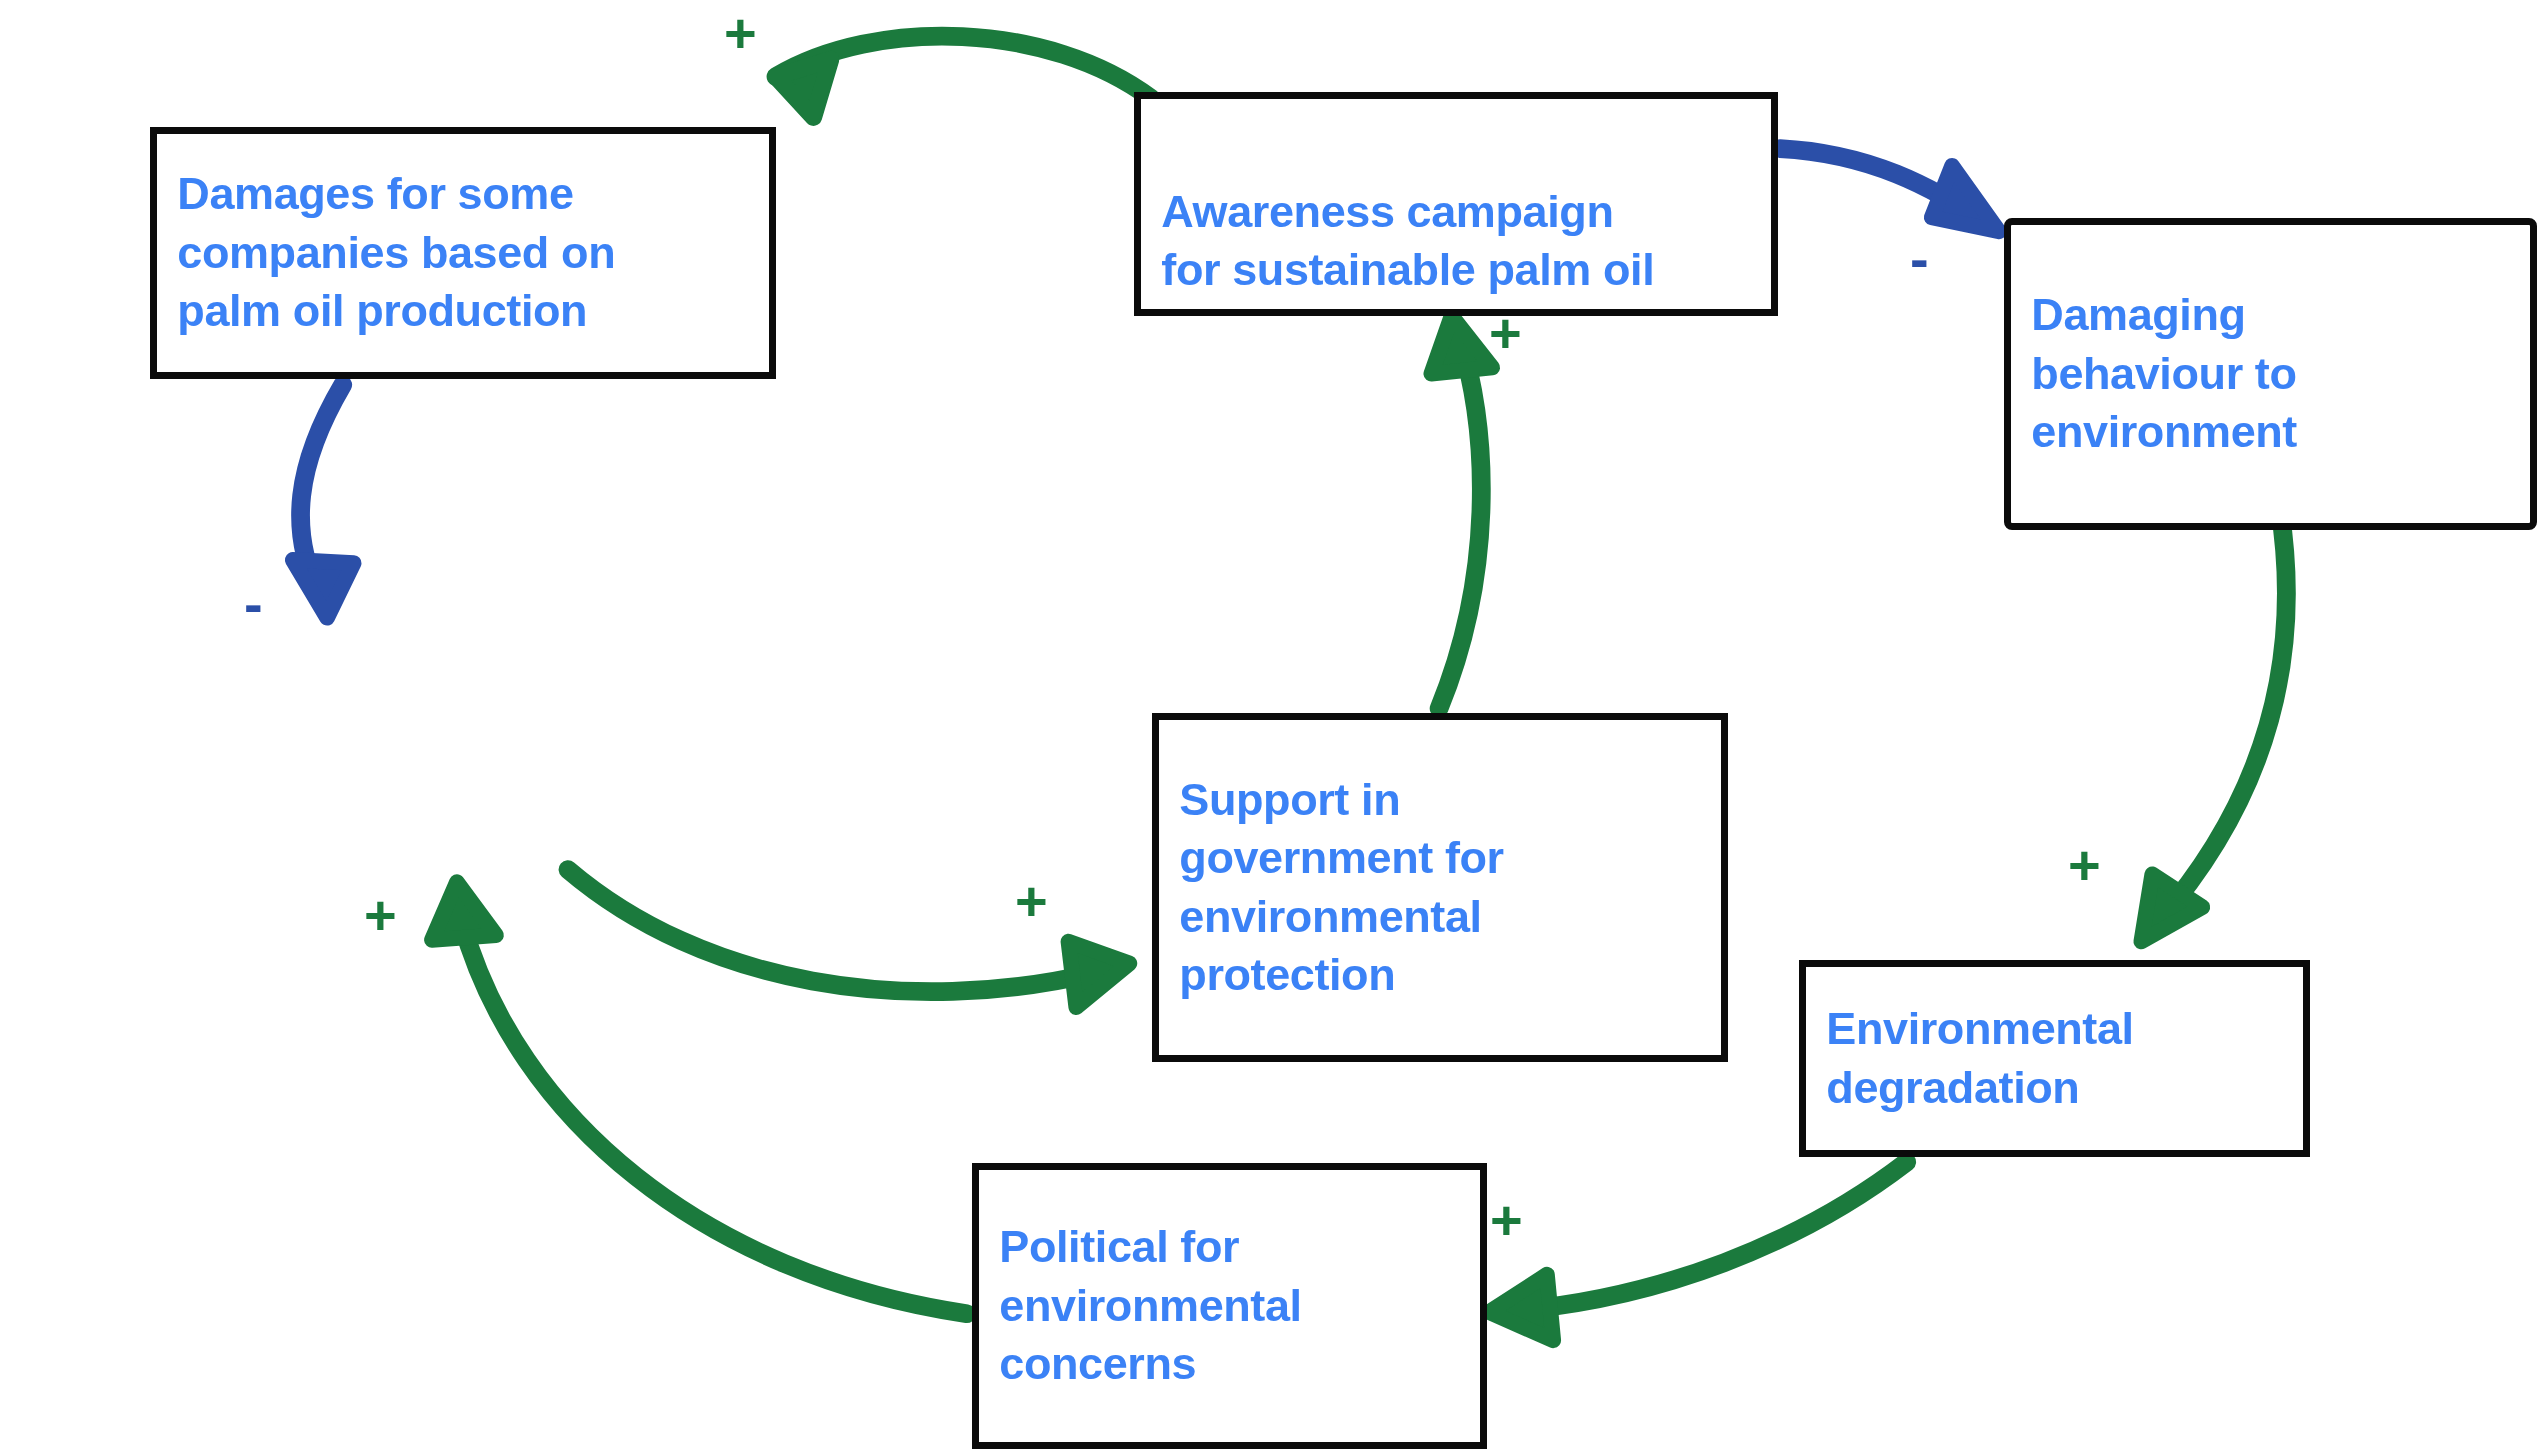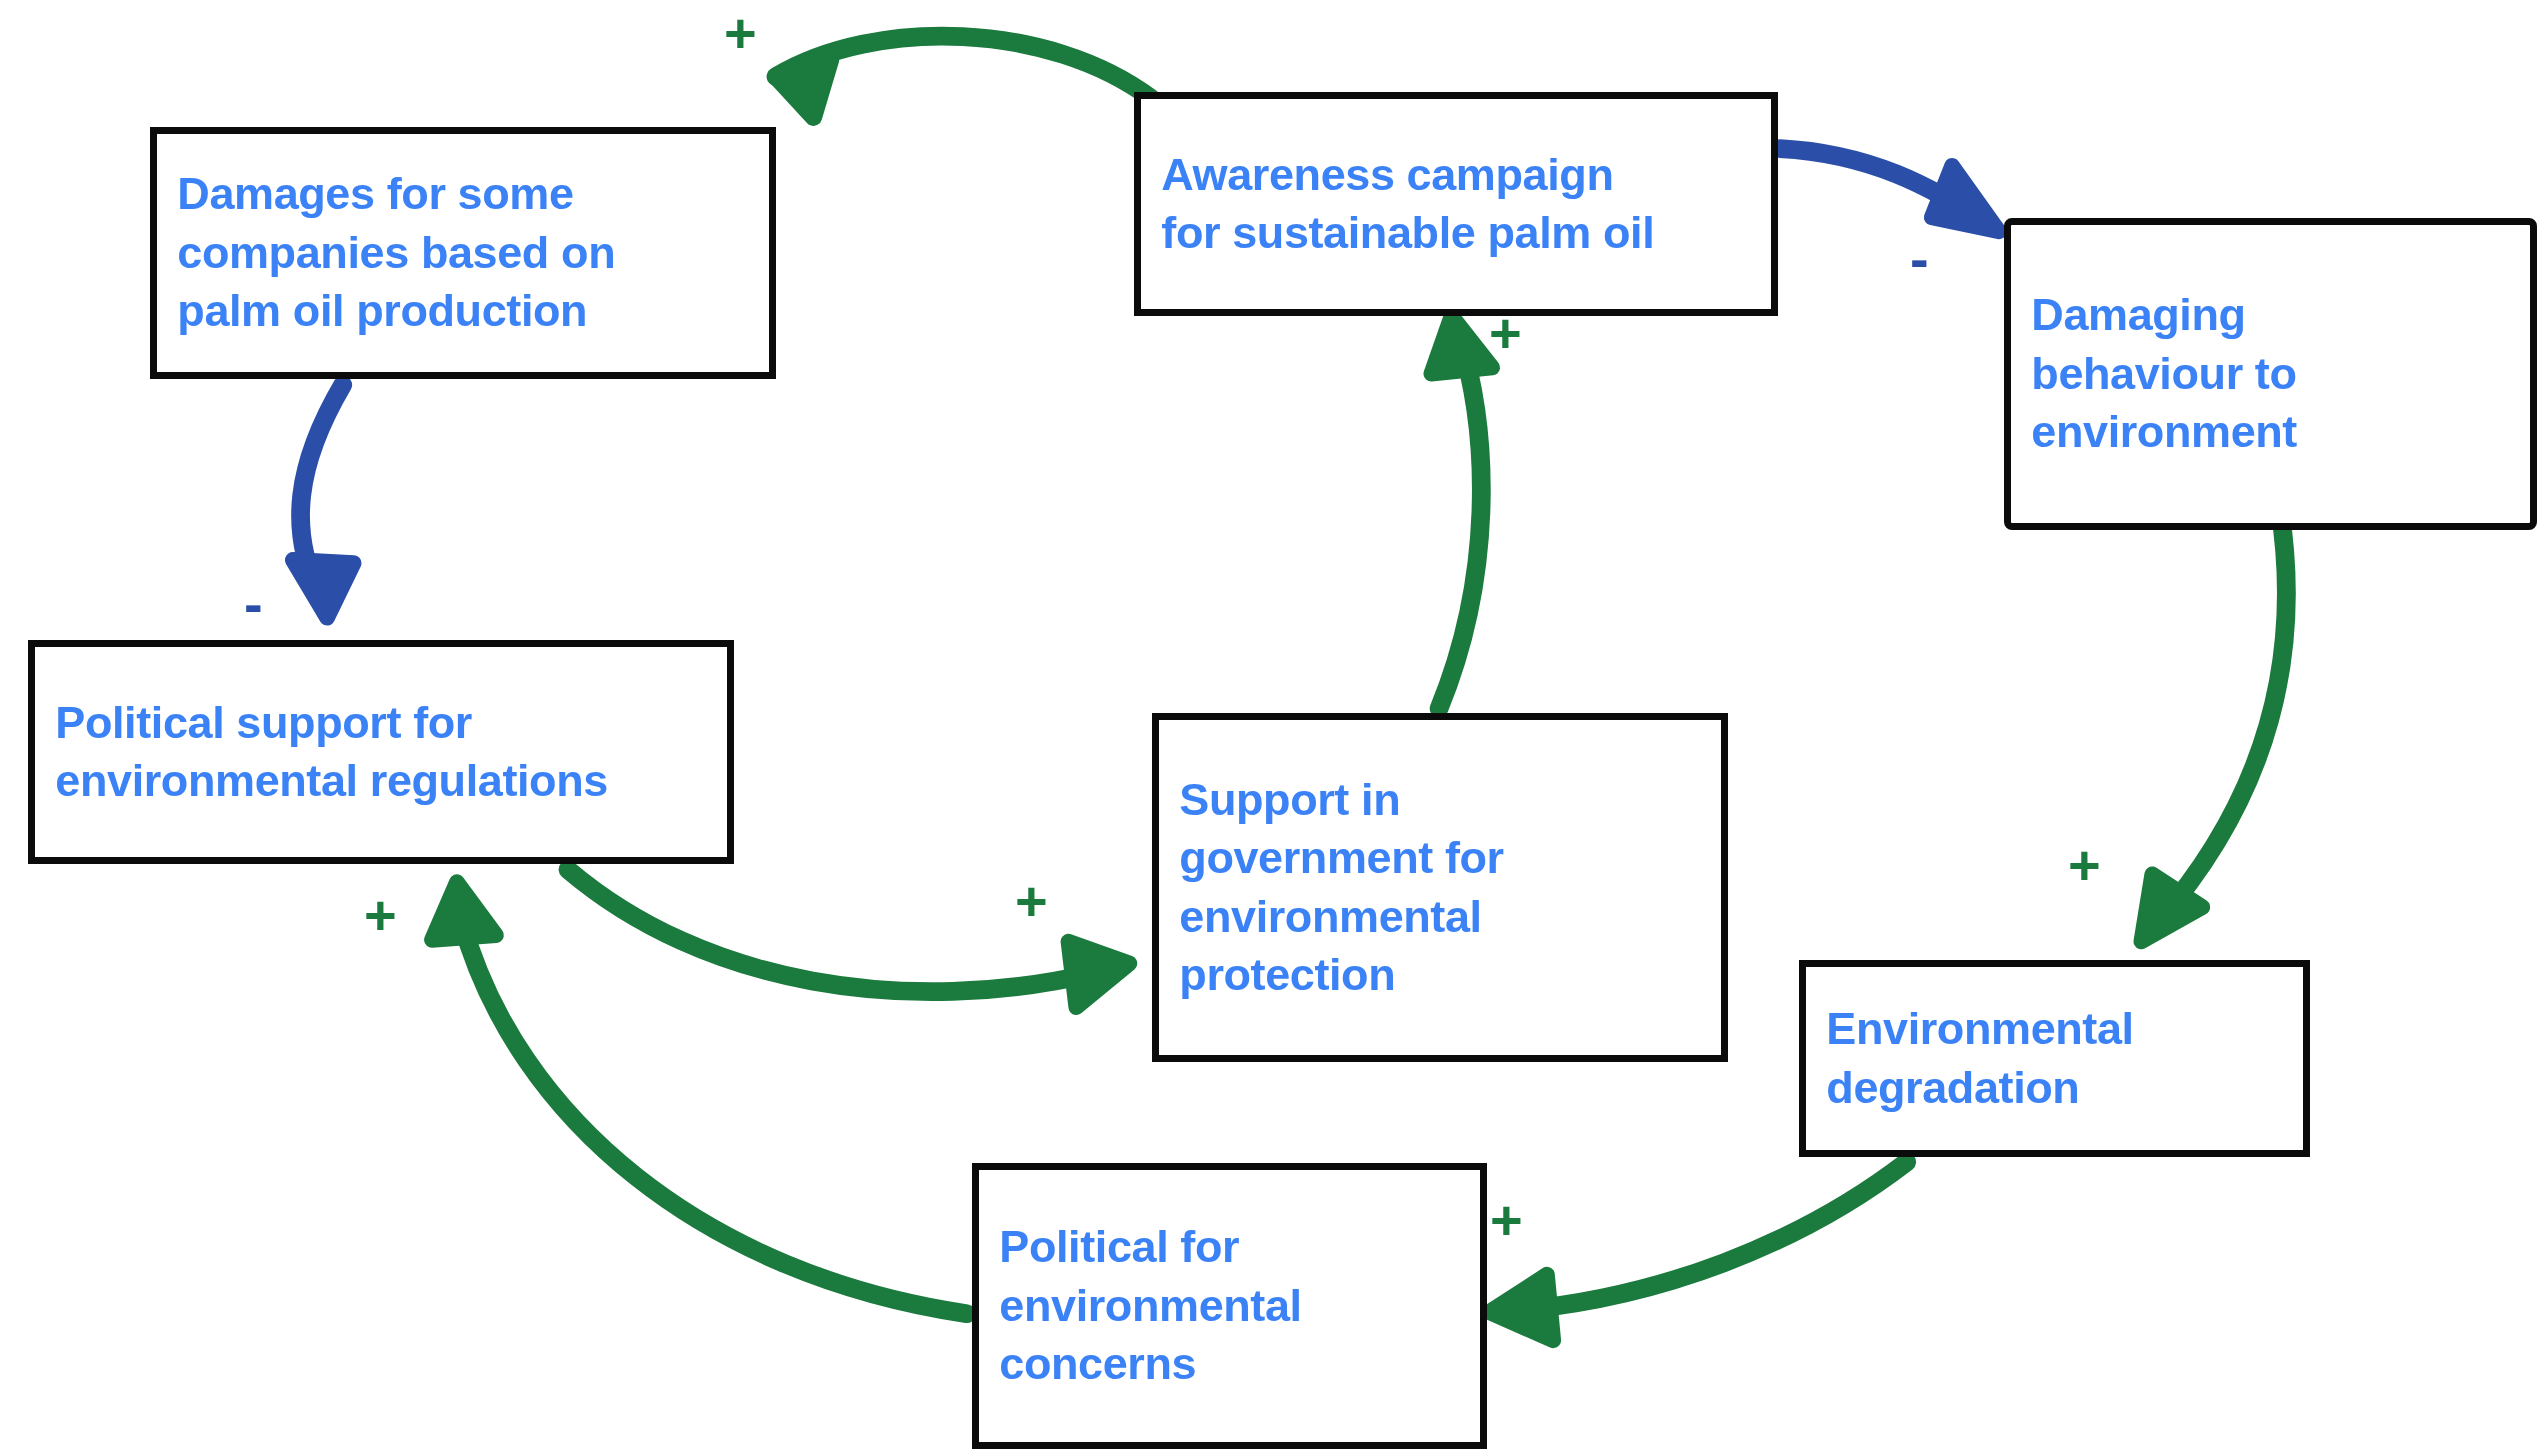--- a/index.html
+++ b/index.html
@@ -109,35 +109,31 @@
     </g>
 
   </svg>
 
   <div class="node" style="left:150px; top:127px; width:626px; height:252px;">
     <span class="node-label">Damages for some
 companies based on
 palm oil production</span>
   </div>
 
-  <div class="node" style="left:1134px; top:92px; width:644px; height:224px;">
+  <div class="node" style="left:1134px; top:92px; width:644px; height:224px;align-items:flex-end;">
     <span class="node-label">Awareness campaign
 for sustainable palm oil</span>
   </div>
 
   <div class="node" style="left:2004px; top:218px; width:533px; height:312px;border-radius:8px;">
     <span class="node-label">Damaging
 behaviour to
 environment</span>
   </div>
 
-  <div class="node" style="left:28px; top:640px; width:706px; height:224px;">
-    <span class="node-label">Political support for
-environmental regulations</span>
-  </div>
 
   <div class="node" style="left:1152px; top:713px; width:576px; height:349px;">
     <span class="node-label">Support in
 government for
 environmental
 protection</span>
   </div>
 
   <div class="node" style="left:1799px; top:960px; width:511px; height:197px;">
     <span class="node-label">Environmental

